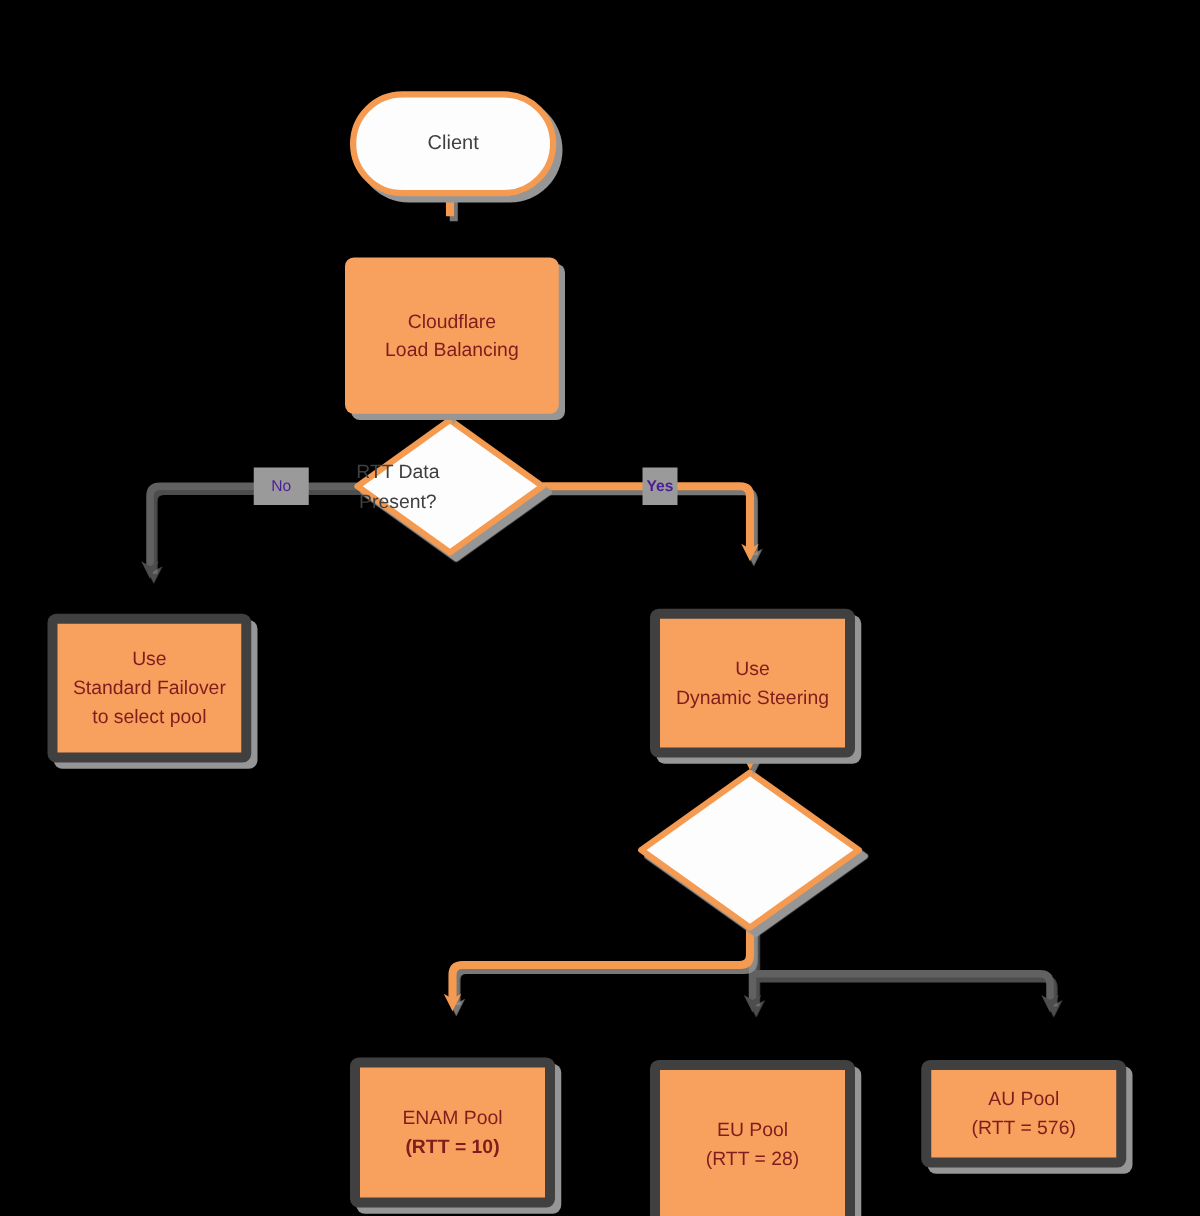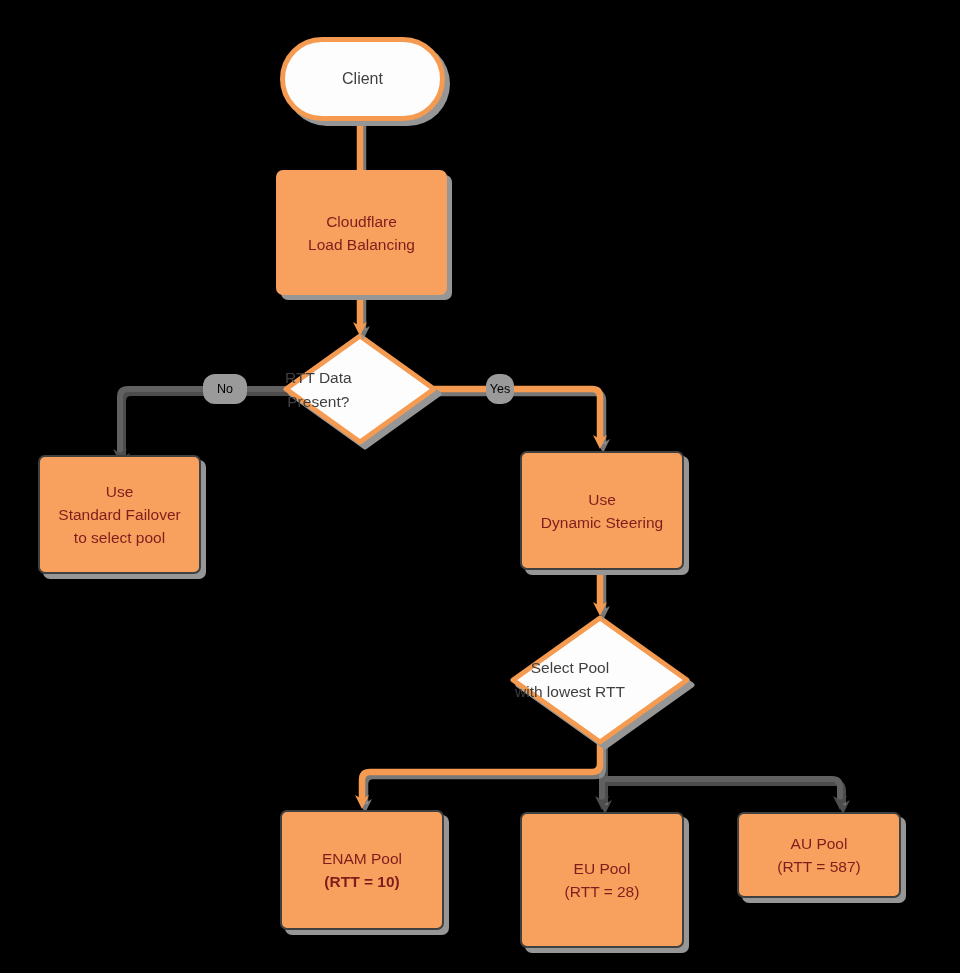--- a/index.html
+++ b/index.html
@@ -2,40 +2,40 @@
 <html><head>
 <meta charset="utf-8">
 <style>
   html,body{margin:0;padding:0;background:#000;}
   .stage{
     position:relative;width:960px;height:973px;background:#000;overflow:hidden;
     font-family:"Liberation Sans",sans-serif;
   }
   .node{
     position:absolute;display:flex;flex-direction:column;align-items:center;justify-content:center;
-    text-align:center;box-sizing:border-box;
+    text-align:center;box-sizing:border-box;margin-top:36px;
   }
   .orange-box{
     background:#F8A05E;color:#7f1d1d;border-radius:7px;
     box-shadow:5px 5px 0 #969696;font-size:15.5px;line-height:23px;
   }
-  .white-border{border:2px solid #404040;}
+  .white-border{border:8px solid #404040;}
   .stadium{
     background:#FDFDFD;border:5px solid #F49A51;border-radius:44px;
     color:#3F3F3F;box-shadow:5px 5px 0 #969696;font-size:16px;
   }
   .diamond-text{
     position:absolute;display:flex;align-items:center;text-align:center;
     color:#3F3F3F;font-size:15.5px;line-height:24px;background:transparent;
   }
   .multiline{white-space:pre-line;}
   .bold-line{font-weight:bold;}
   .edge-label{
     position:absolute;display:flex;align-items:center;justify-content:center;
-    background:#9A9A9A;color:#000000;font-size:12.5px;border-radius:12px;box-sizing:border-box;
+    background:#9A9A9A;color:#4c1d95;font-size:12.5px;border-radius:0;box-sizing:border-box;
   }
   svg{position:absolute;left:0;top:0;}
   .edges-gray{filter:drop-shadow(3px 4px 0 rgba(140,140,140,0.55));}
   .edges-orange{filter:drop-shadow(3px 4px 0 rgba(150,150,150,0.8));}
   .diamonds{filter:drop-shadow(5px 5px 0 #969696);}
 </style>
 </head>
 <body>
 
 <div class="stage">
@@ -92,37 +92,33 @@
     <span class="multiline">Use
 Standard Failover
 to select pool</span>
   </div>
 
   <div class="node orange-box white-border" style="left:520px;top:451px;width:164px;height:119px;">
     <span class="multiline">Use
 Dynamic Steering</span>
   </div>
 
-  <div class="diamond-text" style="left:515px;top:640px;width:170px;height:80px;">
-    <span class="multiline">Select Pool
-with lowest RTT</span>
-  </div>
 
   <div class="node orange-box white-border" style="left:280px;top:810px;width:164px;height:120px;">
     <span>ENAM Pool</span>
     <span class="bold-line">(RTT = 10)</span>
   </div>
 
   <div class="node orange-box white-border" style="left:520px;top:812px;width:164px;height:136px;">
     <span>EU Pool</span>
     <span>(RTT = 28)</span>
   </div>
 
   <div class="node orange-box white-border" style="left:737px;top:812px;width:164px;height:86px;">
     <span>AU Pool</span>
-    <span>(RTT = 587)</span>
+    <span>(RTT = 576)</span>
   </div>
 
   <div class="edge-label" style="left:203px;top:374px;width:44px;height:30px;">No</div>
 
-  <div class="edge-label" style="left:486px;top:374px;width:28px;height:30px;">Yes</div>
+  <div class="edge-label" style="left:514px;top:374px;width:28px;height:30px;font-weight:bold;">Yes</div>
 
 </div>
 
 </body></html>

